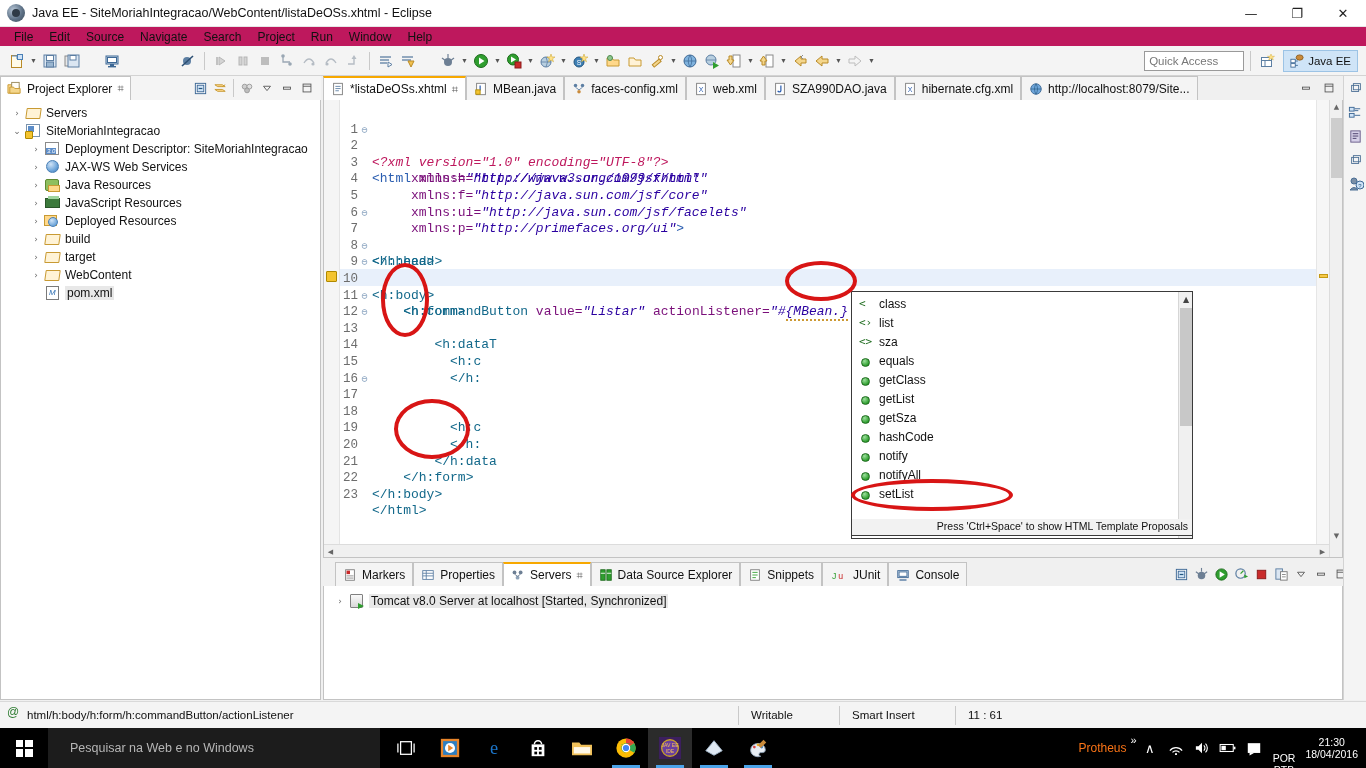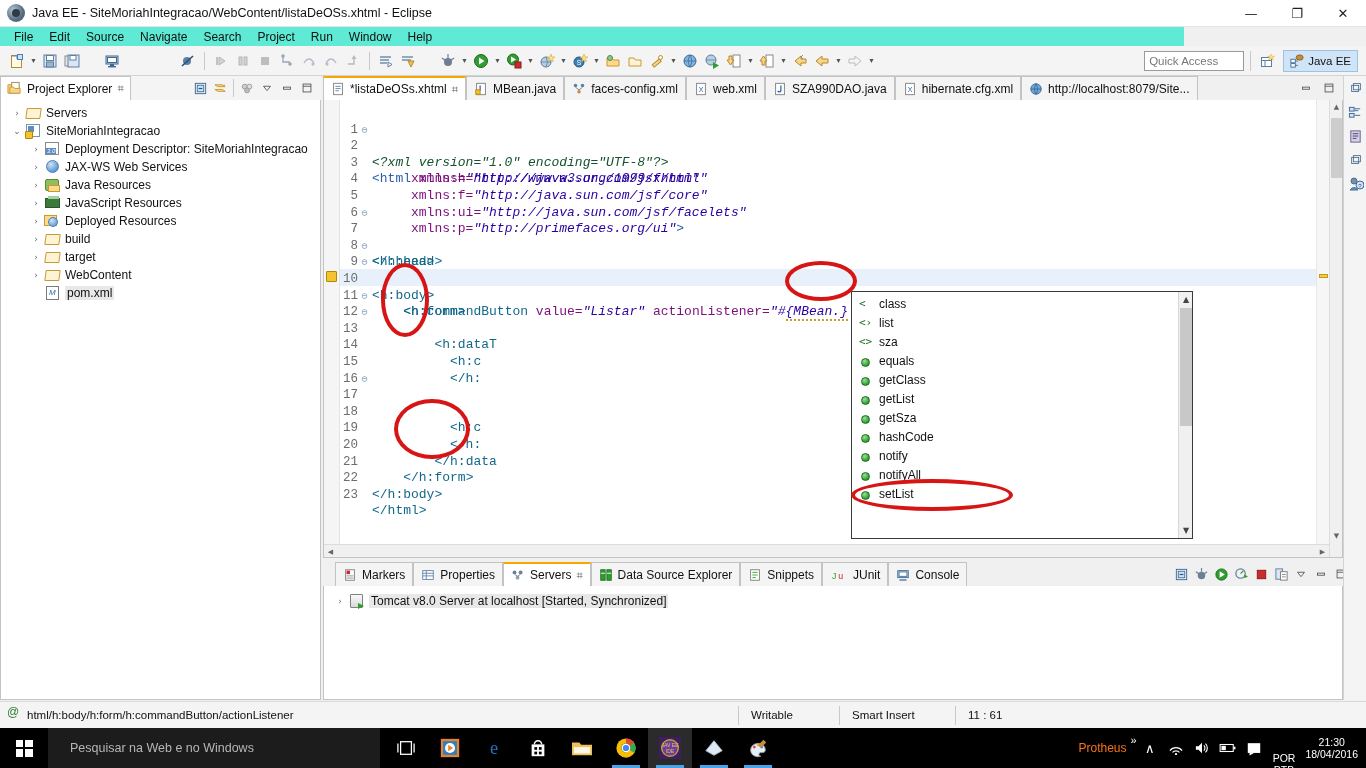--- a/index.html
+++ b/index.html
@@ -28,22 +28,22 @@
   }
   .title-text { font-size:12.5px; color:#111; white-space:nowrap; }
   .win-btns { margin-left:auto; display:flex; height:27px; }
   .win-btn {
     width:46px; height:27px; display:flex; align-items:center; justify-content:center;
     font-size:13px; color:#222; font-family:"DejaVu Sans", sans-serif;
   }
 
   
   .menubar {
-    position:absolute; left:0; top:27px; width:1184px; height:19px;
-    background:#5eead4; display:flex; align-items:center; padding-left:6px;
+    position:absolute; left:0; top:27px; width:1366px; height:19px;
+    background:#be185d; display:flex; align-items:center; padding-left:6px;
   }
   .menu-item {
     font-size:12px; color:#111; padding:1px 8px; white-space:nowrap;
   }
 
   
   .toolbar {
     position:absolute; left:0; top:46px; width:1366px; height:30px;
     background:#f4f4f4; border-bottom:1px solid #d3d3d3;
     display:flex; align-items:center;
@@ -206,21 +206,21 @@
     position:absolute; left:0; width:34px; text-align:right;
     color:#6d6d6d; font-size:12.5px; font-family:"Liberation Mono",monospace;
   }
   .fold {
     position:absolute; left:35px; width:11px; text-align:center;
     color:#8aa4c0; font-size:10px; top:1px;
   }
   .codetext { position:absolute; left:48px; }
   .hl-line { position:absolute; left:16px; right:0; height:16.6px; background:#e8f0fb; }
 
-  .tok-pi    { color:#14532d; font-style:italic; }
+  .tok-pi    { color:#be185d; font-style:italic; }
   .tok-tag   { color:#2a5db0; }
   .tok-attr  { color:#7a0f7a; }
   .tok-val   { color:#2a00a0; font-style:italic; }
   .tok-plain { color:#000; }
   .tok-el2   { color:#12688a; }
 
   .vscroll-ed {
     position:absolute; right:0; top:0; width:13px; height:100%;
     background:#f0f0f0; border-left:1px solid #dcdcdc;
   }
@@ -1044,20 +1044,21 @@
         <span class="ca-label">setList</span>
       </div>
 
     </div>
     <div class="ca-scroll">
       <div class="ca-arrow" style="top:0">▲</div>
       <div class="ca-thumb"></div>
       <div class="ca-arrow" style="bottom:0">▼</div>
     </div>
   </div>
+  <div class="ca-footer">Press 'Ctrl+Space' to show HTML Template Proposals</div>
 
   <div class="bottom-panel">
     <div class="bp-tabbar">
 
       <div class="bp-tab">
         <svg width="14" height="14" viewBox="0 0 16 16">
             <rect x="3" y="2" width="10" height="12" fill="#fff" stroke="#7a7a7a"></rect>
             <rect x="4" y="3" width="4" height="4" fill="#c92a2a"></rect>
             <line x1="4" y1="9" x2="12" y2="9" stroke="#888"></line>
             <line x1="4" y1="11.5" x2="12" y2="11.5" stroke="#888"></line>

